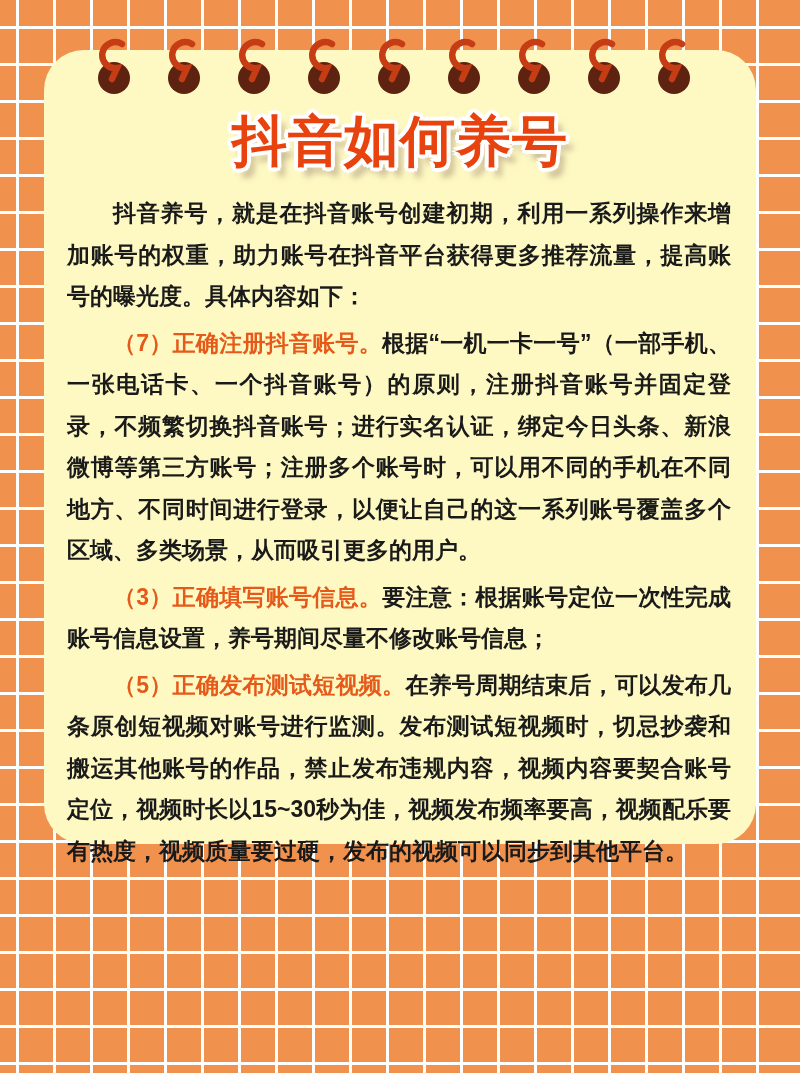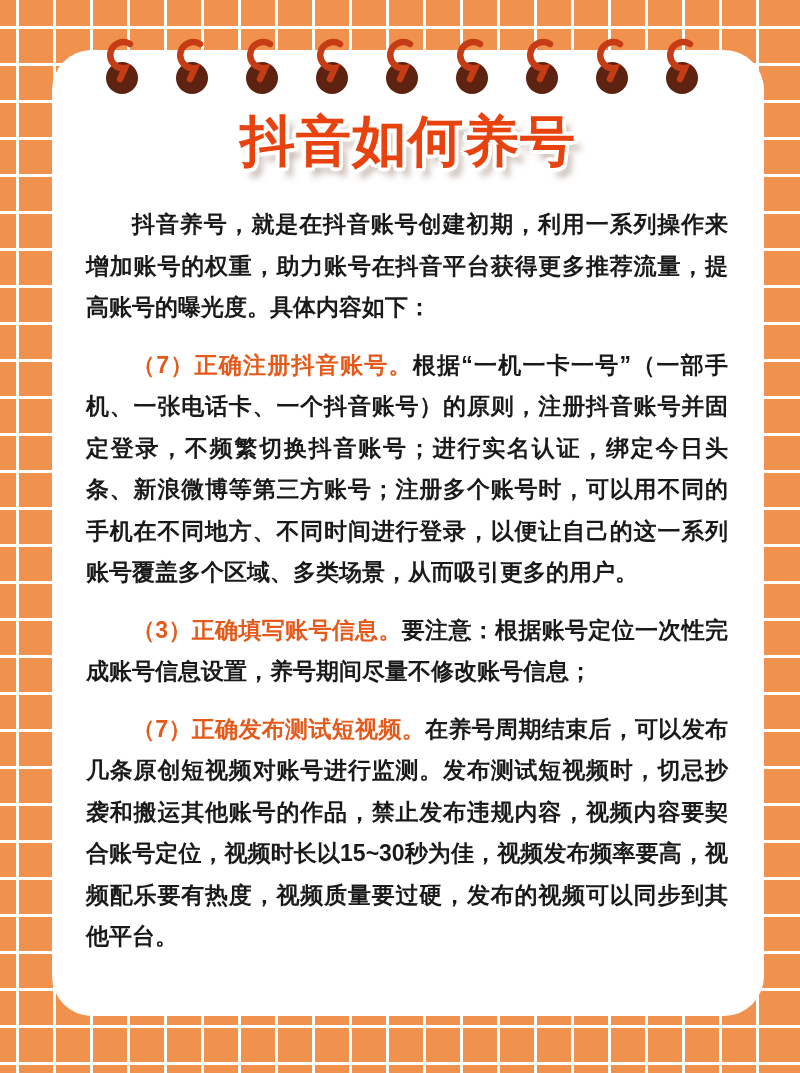--- a/index.html
+++ b/index.html
@@ -9,23 +9,23 @@
     overflow:hidden;
     background-color:#F0914E;
     background-image:
       repeating-linear-gradient(to right, transparent 0 34px, #ffffff 34px 37px),
       repeating-linear-gradient(to bottom, transparent 0 34px, #ffffff 34px 37px);
     background-position:-18px -8px;
     font-family:"Liberation Sans","DejaVu Sans",sans-serif;
   }
   .card{
     position:absolute;
-    left:52px;top:50px;
-    width:712px;height:966px;
-    background:#ffffff;
+    left:44px;top:50px;
+    width:712px;height:794px;
+    background:#fef9c3;
     border-radius:40px;
   }
   .rings{
     position:absolute;
     top:-12px;left:40px;right:52px;
     display:flex;
     justify-content:space-between;
   }
   .ring{display:block;}
   .title{
@@ -47,21 +47,21 @@
     position:absolute;
     top:138px;left:18px;right:20px;
     font-size:23px;
     line-height:41.5px;
     font-weight:600;
     color:#1A1A1A;
     text-align:justify;
     text-justify:inter-ideograph;
   }
   .para{
-    margin:16px;
+    margin:5px;
     text-indent:2em;
   }
   .sec-label{
     color:var(--accent-color,#E55A1A);
   }
 </style>
 </head>
 <body style="background-color: rgb(240, 145, 78);">
 
 <div class="card">
@@ -113,15 +113,15 @@
 </div>
   <div class="title">抖音如何养号</div>
   <div class="article">
   <p class="para"><span class="sec-label"></span><span class="sec-text">抖音养号，就是在抖音账号创建初期，利用一系列操作来增加账号的权重，助力账号在抖音平台获得更多推荐流量，提高账号的曝光度。具体内容如下：</span></p>
 
   <p class="para"><span class="sec-label">（7）正确注册抖音账号。</span><span class="sec-text">根据“一机一卡一号”（一部手机、一张电话卡、一个抖音账号）的原则，注册抖音账号并固定登录，不频繁切换抖音账号；进行实名认证，绑定今日头条、新浪微博等第三方账号；注册多个账号时，可以用不同的手机在不同地方、不同时间进行登录，以便让自己的这一系列账号覆盖多个区域、多类场景，从而吸引更多的用户。</span></p>
 
   <p class="para"><span class="sec-label">（3）正确填写账号信息。</span><span class="sec-text">要注意：根据账号定位一次性完成账号信息设置，养号期间尽量不修改账号信息；</span></p>
 
 
-  <p class="para"><span class="sec-label">（7）正确发布测试短视频。</span><span class="sec-text">在养号周期结束后，可以发布几条原创短视频对账号进行监测。发布测试短视频时，切忌抄袭和搬运其他账号的作品，禁止发布违规内容，视频内容要契合账号定位，视频时长以15~30秒为佳，视频发布频率要高，视频配乐要有热度，视频质量要过硬，发布的视频可以同步到其他平台。</span></p>
+  <p class="para"><span class="sec-label">（5）正确发布测试短视频。</span><span class="sec-text">在养号周期结束后，可以发布几条原创短视频对账号进行监测。发布测试短视频时，切忌抄袭和搬运其他账号的作品，禁止发布违规内容，视频内容要契合账号定位，视频时长以15~30秒为佳，视频发布频率要高，视频配乐要有热度，视频质量要过硬，发布的视频可以同步到其他平台。</span></p>
 </div>
 </div>
 
 </body></html>

